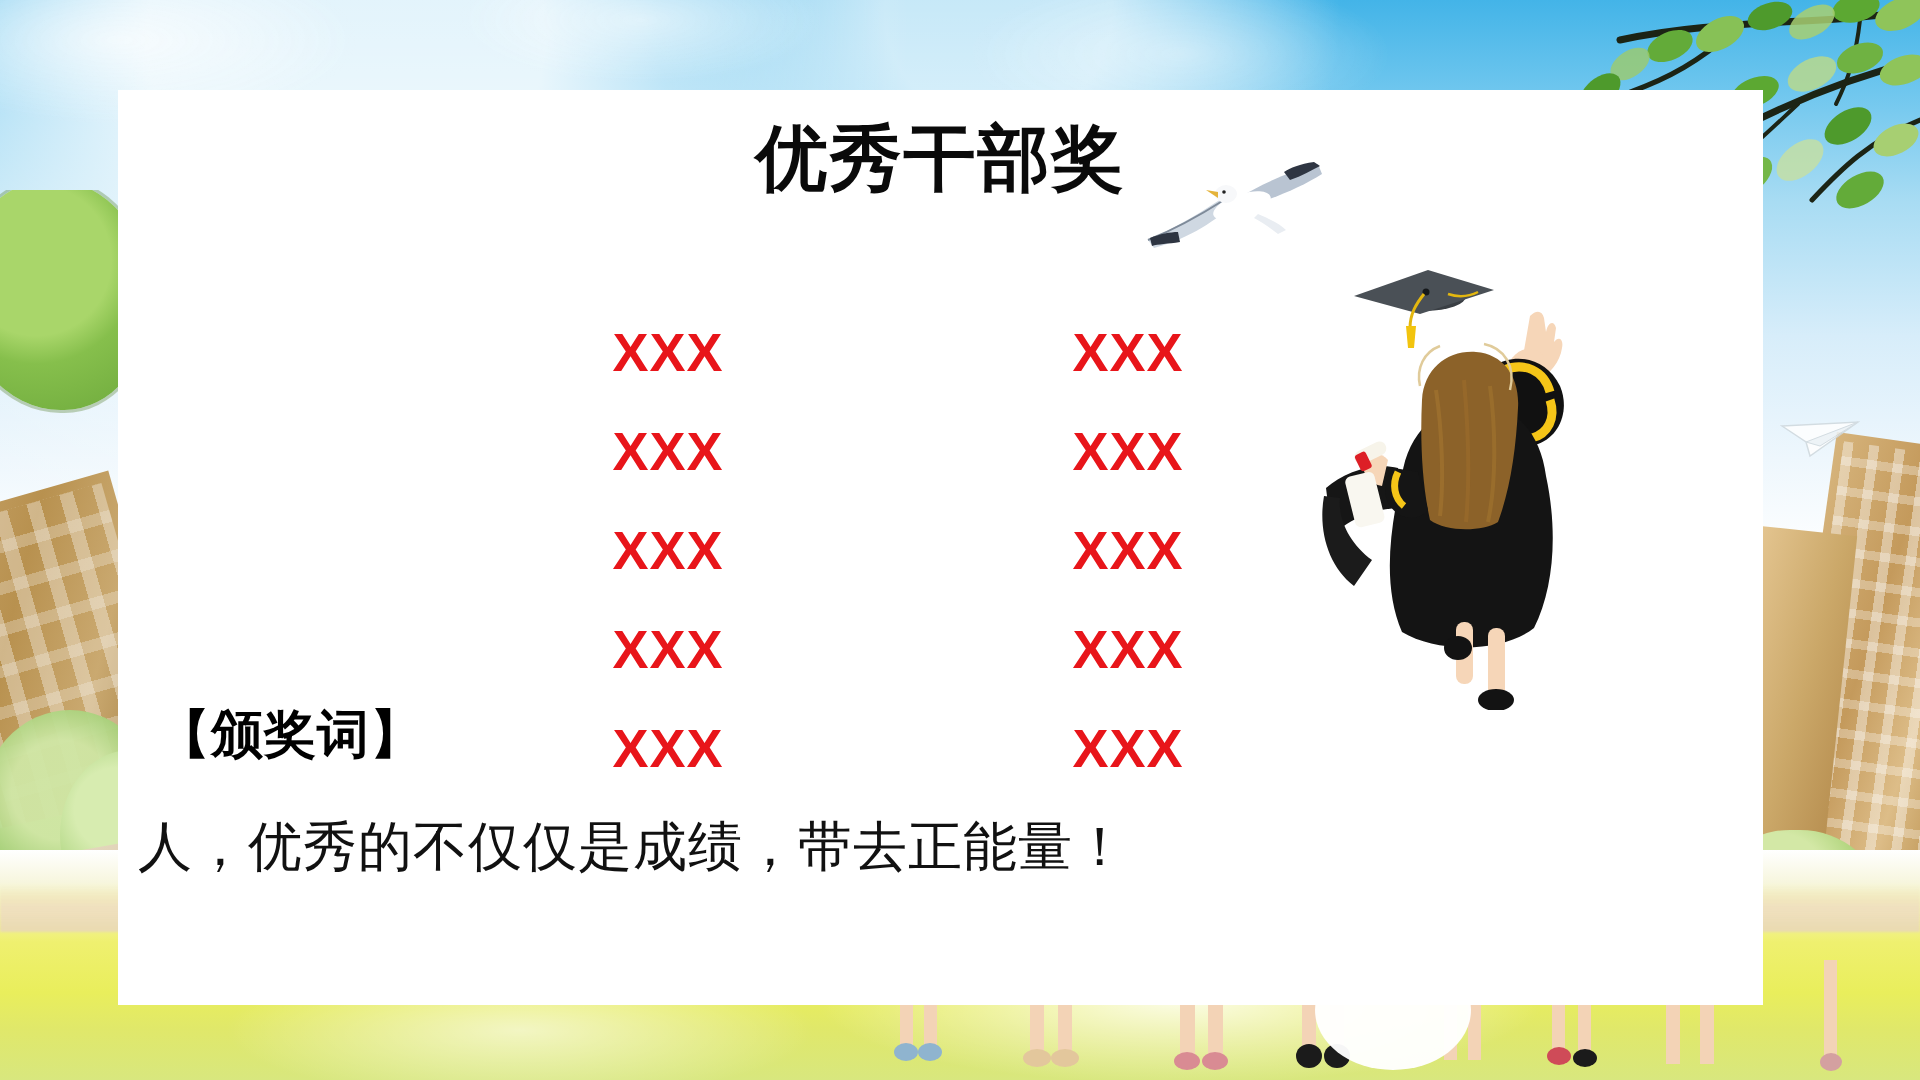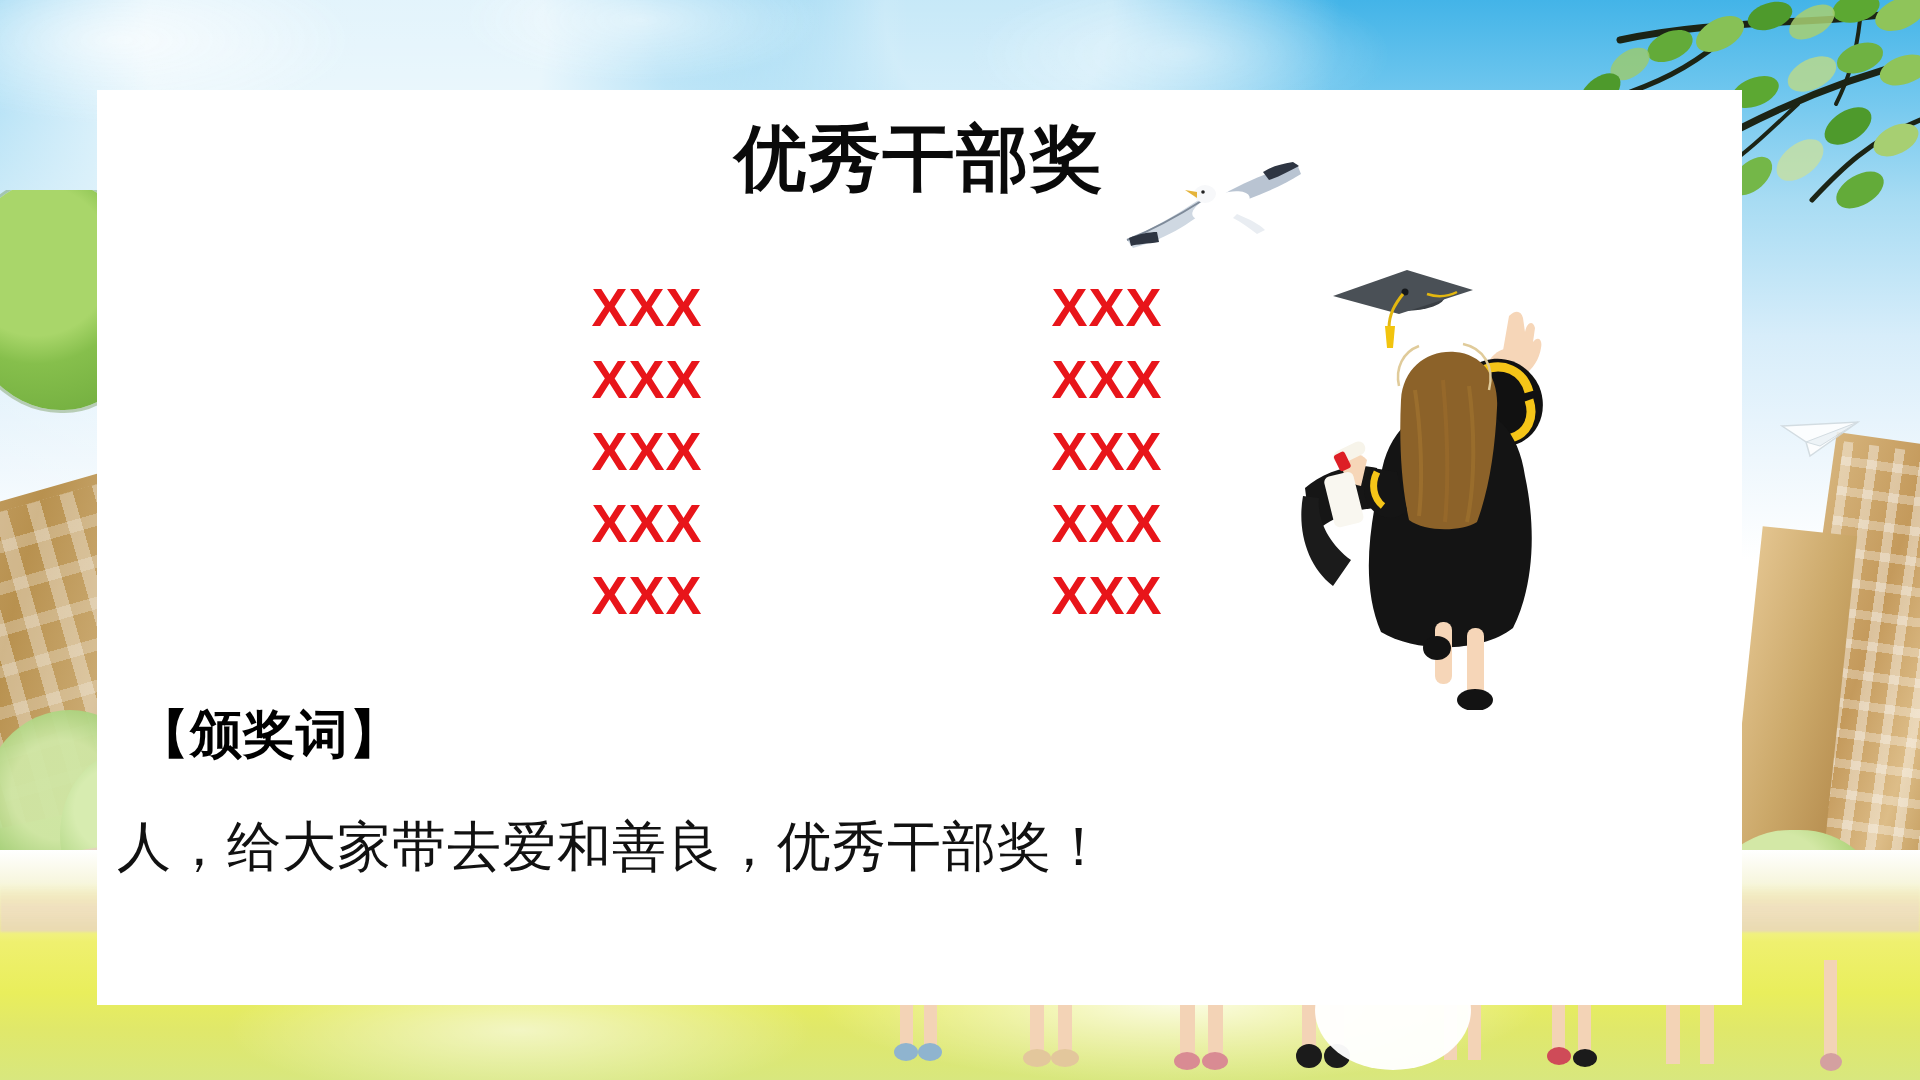--- a/index.html
+++ b/index.html
@@ -105,35 +105,35 @@
   }
 
   
   .leaves{position:absolute;right:0;top:0;width:620px;height:260px;overflow:hidden;}
 
   
   .plane{position:absolute;right:60px;top:420px;width:80px;height:40px;opacity:.85;}
 
   
   .card{
-    position:absolute;left:97px;top:90px;width:1645px;height:915px;
+    position:absolute;left:118px;top:90px;width:1645px;height:915px;
     background:#ffffff;
   }
 
   .title{
     position:absolute;left:0;right:0;top:30px;text-align:center;
     font-family:"DejaVu Serif","Liberation Serif",serif;
     font-weight:700;font-size:72px;color:#0a0a0a;letter-spacing:2px;
     line-height:1.05;
   }
 
   .names{
     position:absolute;left:420px;top:190px;width:720px;
   }
-  .names-row{display:flex;justify-content:space-between;margin-bottom:18px;}
+  .names-row{display:flex;justify-content:space-between;margin-bottom:18px;margin-top:45px;}
   .name-cell{
     width:260px;text-align:center;
     color:#e8151a;font-weight:700;font-size:54px;line-height:1.0;
     font-family:"Liberation Sans","DejaVu Sans",sans-serif;letter-spacing:1px;
   }
 
   .citation-label{
     position:absolute;left:40px;top:610px;
     font-weight:700;font-size:52px;color:#000;letter-spacing:1px;
     font-family:"Liberation Sans","DejaVu Sans",sans-serif;
@@ -272,21 +272,21 @@
       </div>
       <div class="names-row">
         <div class="name-cell">XXX</div>
         <div class="name-cell">XXX</div>
       </div>
     </div>
 
     <div class="citation-label">【颁奖词】</div>
 
     <div class="citation-body">
-      <div>人，给大家带去爱和善良，优秀干部奖！</div>
+      <div>人，优秀的不仅仅是成绩，带去正能量！</div>
     </div>
 
     <svg style="position:absolute;left:1020px;top:58px;width:190px;height:120px;" viewBox="0 0 190 120">
       <path d="M10 92 C 42 78, 66 62, 88 48 L96 54 C 80 72, 52 90, 16 100 Z" fill="#cfd8e2"></path>
       <path d="M10 92 C 40 80, 64 66, 86 52" stroke="#7e8a99" stroke-width="2" fill="none"></path>
       <path d="M180 16 C 150 24, 124 36, 100 50 L104 60 C 132 52, 162 40, 184 26 Z" fill="#b9c4d2"></path>
       <path d="M176 14 C 162 16, 152 20, 146 24 L152 32 C 164 28, 174 22, 182 18 Z" fill="#2e3542"></path>
       <path d="M12 90 C 22 86, 32 84, 40 84 L42 94 C 30 96, 20 96, 14 98 Z" fill="#2e3542"></path>
       <ellipse cx="104" cy="58" rx="30" ry="12" fill="#ffffff" transform="rotate(-18 104 58)"></ellipse>
       <ellipse cx="88" cy="46" rx="11" ry="9" fill="#f7f8fa"></ellipse>

